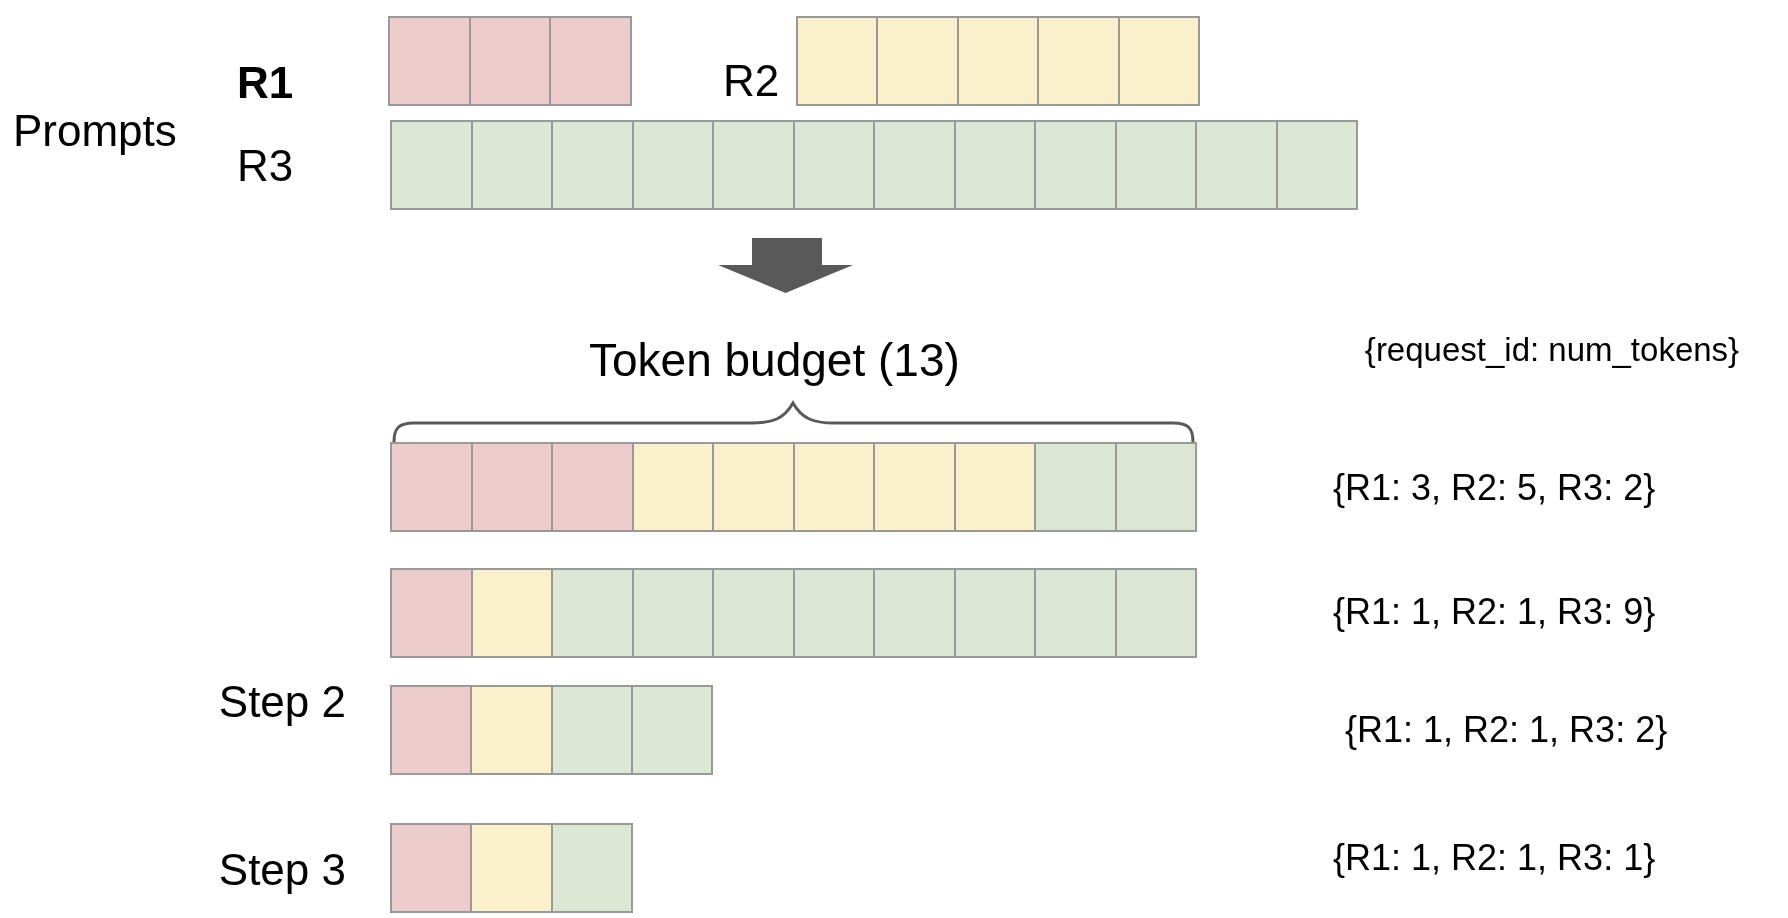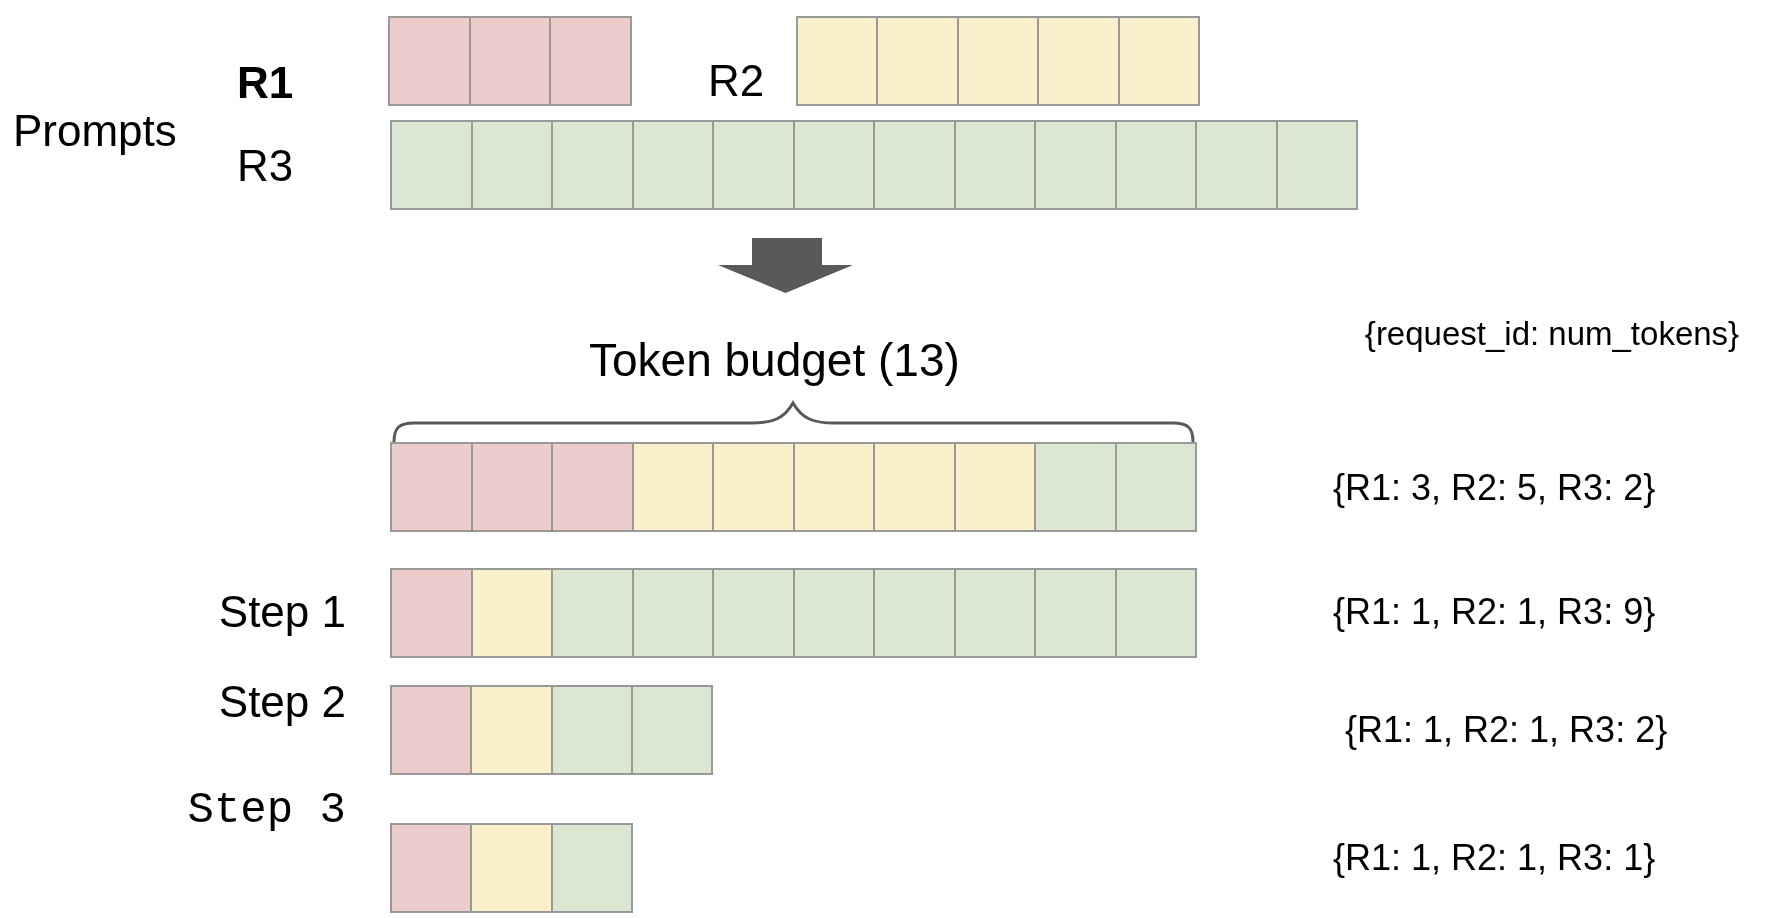--- a/index.html
+++ b/index.html
@@ -30,41 +30,41 @@
   .row-r1    { left: 388px; top: 16px;  width: 244px; }
   .row-r2    { left: 796px; top: 16px;  width: 404px; }
   .row-r3    { left: 390px; top: 120px; width: 968px; }
   .row-step0 { left: 390px; top: 442px; width: 807px; }
   .row-step1 { left: 390px; top: 568px; width: 807px; }
   .row-step2 { left: 390px; top: 685px; width: 323px; }
   .row-step3 { left: 390px; top: 823px; width: 243px; }
 
   .prompts-label { left: 13px;  top: 106px; }
   .r1-label      { left: 237px; top: 58px; font-weight: bold; }
-  .r2-label      { left: 708px; top: 56px; }
+  .r2-label      { left: 723px; top: 56px; }
   .r3-label      { left: 237px; top: 141px; }
 
   .arrow-wrap { position: absolute; left: 718px; top: 238px; width: 135px; height: 55px; }
 
   .budget-label { left: 589px; top: 335px; }
 
   .brace-wrap { position: absolute; left: 390px; top: 396px; width: 807px; height: 47px; }
 
   .step-label {
     position: absolute; left: 150px; width: 196px;
     font-size: 44px; line-height: 52px; text-align: right; white-space: nowrap;
   }
   .step-label.s0 { top: 462px; }
   .step-label.s1 { top: 586px; }
   .step-label.s2 { top: 676px; }
-  .step-label.s3 { top: 784px; font-family: Liberation Mono, monospace; }
+  .step-label.s3 { top: 844px; }
 
   .sched-header { position: absolute; left: 1332px; top: 310px; width: 440px; text-align: center; }
   .sched-title { font-size: 42px; line-height: 48px; white-space: nowrap; }
-  .sched-subtitle { font-size: 33px; line-height: 40px; margin-top: 4px; white-space: nowrap; }
+  .sched-subtitle { font-size: 33px; line-height: 40px; margin-top: 20px; white-space: nowrap; }
 
   .step-output {
     position: absolute; left: 1333px; width: 446px;
     font-size: 36px; line-height: 52px; white-space: nowrap;
   }
   .step-output.s0 { top: 462px; }
   .step-output.s1 { top: 586px; }
   .step-output.s2 { top: 704px; margin-left: 12px; }
   .step-output.s3 { top: 832px; }
 </style>
@@ -132,21 +132,20 @@
       <div class="cell" style="background: rgb(250, 240, 204);"></div>
       <div class="cell" style="background: rgb(250, 240, 204);"></div>
       <div class="cell" style="background: rgb(250, 240, 204);"></div>
       <div class="cell" style="background: rgb(250, 240, 204);"></div>
       <div class="cell" style="background: rgb(250, 240, 204);"></div>
       <div class="cell" style="background: rgb(219, 231, 210);"></div>
       <div class="cell" style="background: rgb(219, 231, 210);"></div>
     </div>
   <div class="step-output s0">{R1: 3, R2: 5, R3: 2}</div>
 
-  <div class="step-label s1">Step 1</div>
   <div class="cells-row row-step1">
       <div class="cell" style="background: rgb(237, 204, 204);"></div>
       <div class="cell" style="background: rgb(250, 240, 204);"></div>
       <div class="cell" style="background: rgb(219, 231, 210);"></div>
       <div class="cell" style="background: rgb(219, 231, 210);"></div>
       <div class="cell" style="background: rgb(219, 231, 210);"></div>
       <div class="cell" style="background: rgb(219, 231, 210);"></div>
       <div class="cell" style="background: rgb(219, 231, 210);"></div>
       <div class="cell" style="background: rgb(219, 231, 210);"></div>
       <div class="cell" style="background: rgb(219, 231, 210);"></div>

